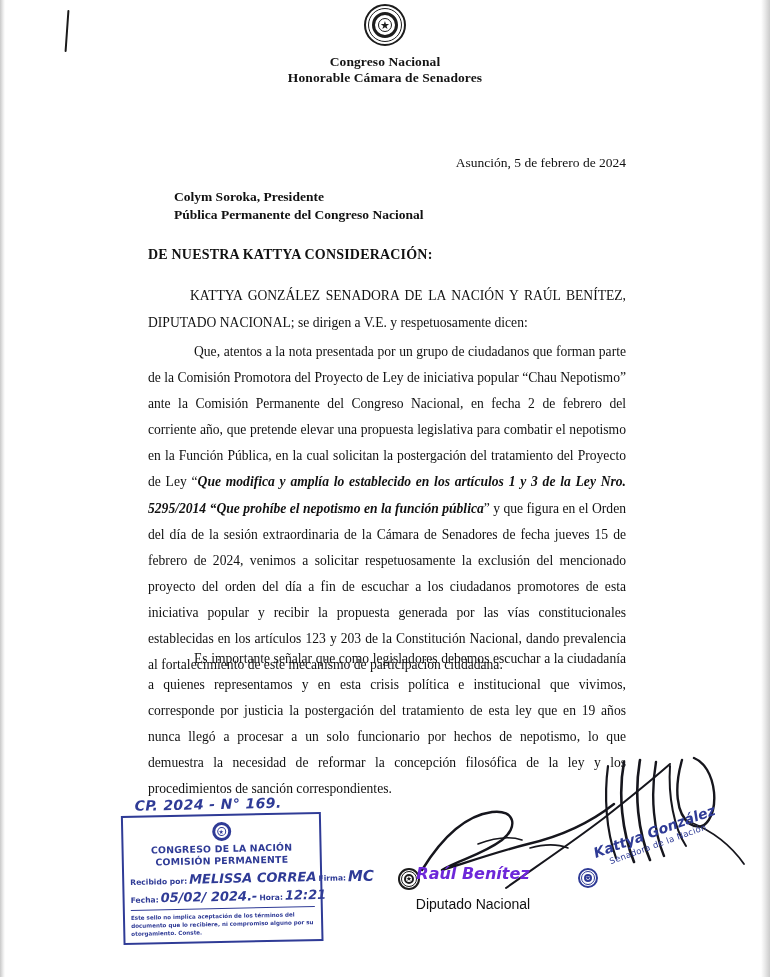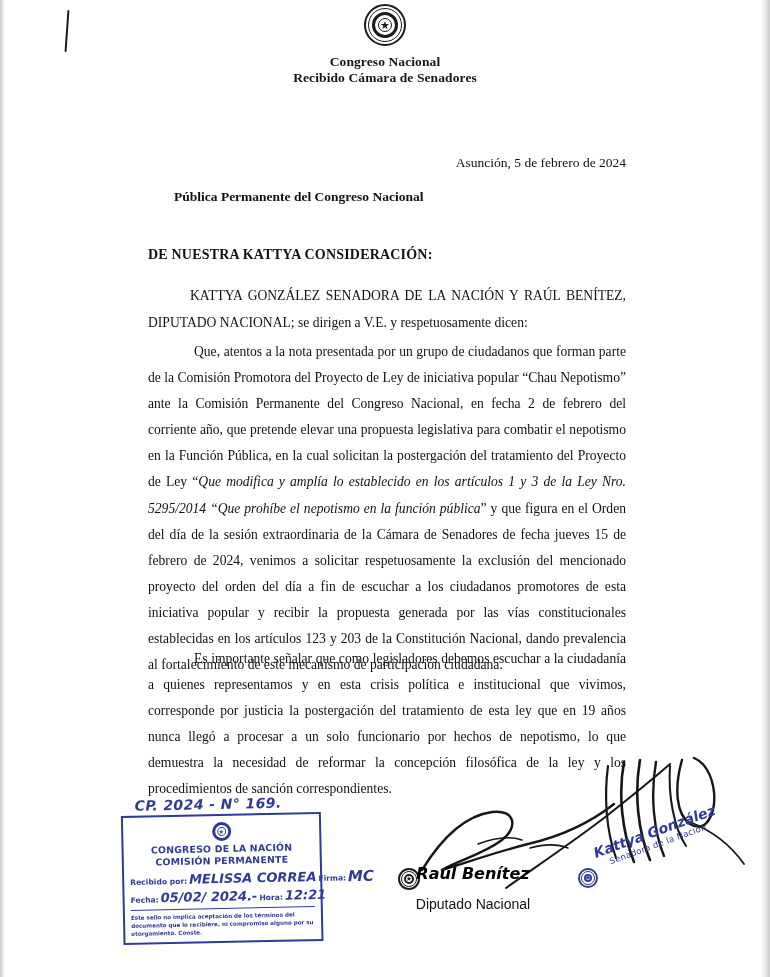--- a/index.html
+++ b/index.html
@@ -125,40 +125,40 @@
     left: 0;
     width: 478px;
     font-size: 13.6px;
     line-height: 1.92;
     text-align: justify;
     text-indent: 46px;
     hyphens: none;
   }
   .para-1 { top: 339px; }
   .para-2 { top: 646px; }
-  .para i { font-style: italic; font-weight: normal; }
+  .para i { font-style: italic; font-weight: bold; }
 
   
   .sig-ink {
     position: absolute;
     pointer-events: none;
   }
   .sig-benitez-block {
     position: absolute;
     left: 398px;
     top: 866px;
     text-align: center;
     width: 150px;
   }
   .sig-name {
     font-family: "DejaVu Sans", sans-serif;
     font-weight: bold;
     font-style: italic;
     font-size: 16px;
-    color: #000000;
+    color: #6d28d9;
     line-height: 1.05;
   }
   .sig-role {
     font-family: Liberation Sans, sans-serif;
     font-size: 14px;
     color: #111;
     margin-top: 13px;
   }
   .seal-small-black {
     position: absolute;
@@ -294,29 +294,30 @@
   <div class="letterhead">
     <div class="seal-top">
       <div class="seal-ring seal-r1"></div>
       <div class="seal-ring seal-r2"></div>
       <div class="seal-ring seal-r3"></div>
       <div class="seal-ring seal-r4"></div>
       <div class="seal-star">★</div>
     </div>
     <div class="letterhead-lines">
       <div>Congreso Nacional</div>
-      <div>Recibido Cámara de Senadores</div>
+      <div>Honorable Cámara de Senadores</div>
     </div>
   </div>
 
   <div class="sheet">
 
     <div class="date-line">Asunción, 5 de febrero de 2024</div>
 
     <div class="addressee">
+      <div>Colym Soroka, Presidente</div>
       <div>Pública Permanente del Congreso Nacional</div>
     </div>
 
     <div class="salutation">DE NUESTRA KATTYA CONSIDERACIÓN:</div>
 
     <div class="intro">
       <b>KATTYA GONZÁLEZ SENADORA DE LA NACIÓN Y RAÚL BENÍTEZ, DIPUTADO NACIONAL</b><span>; se dirigen a V.E. y respetuosamente dicen:</span>
     </div>
 
     <div class="para para-1">

